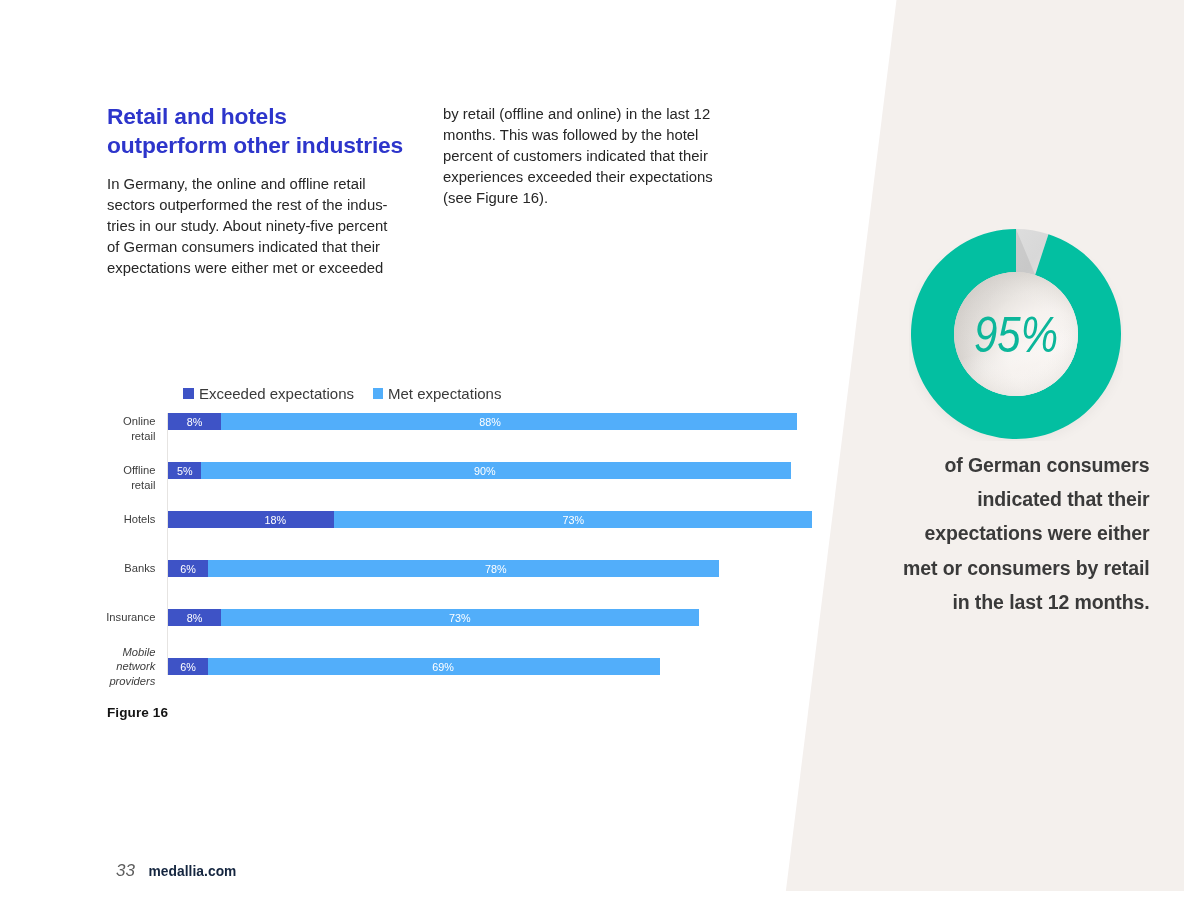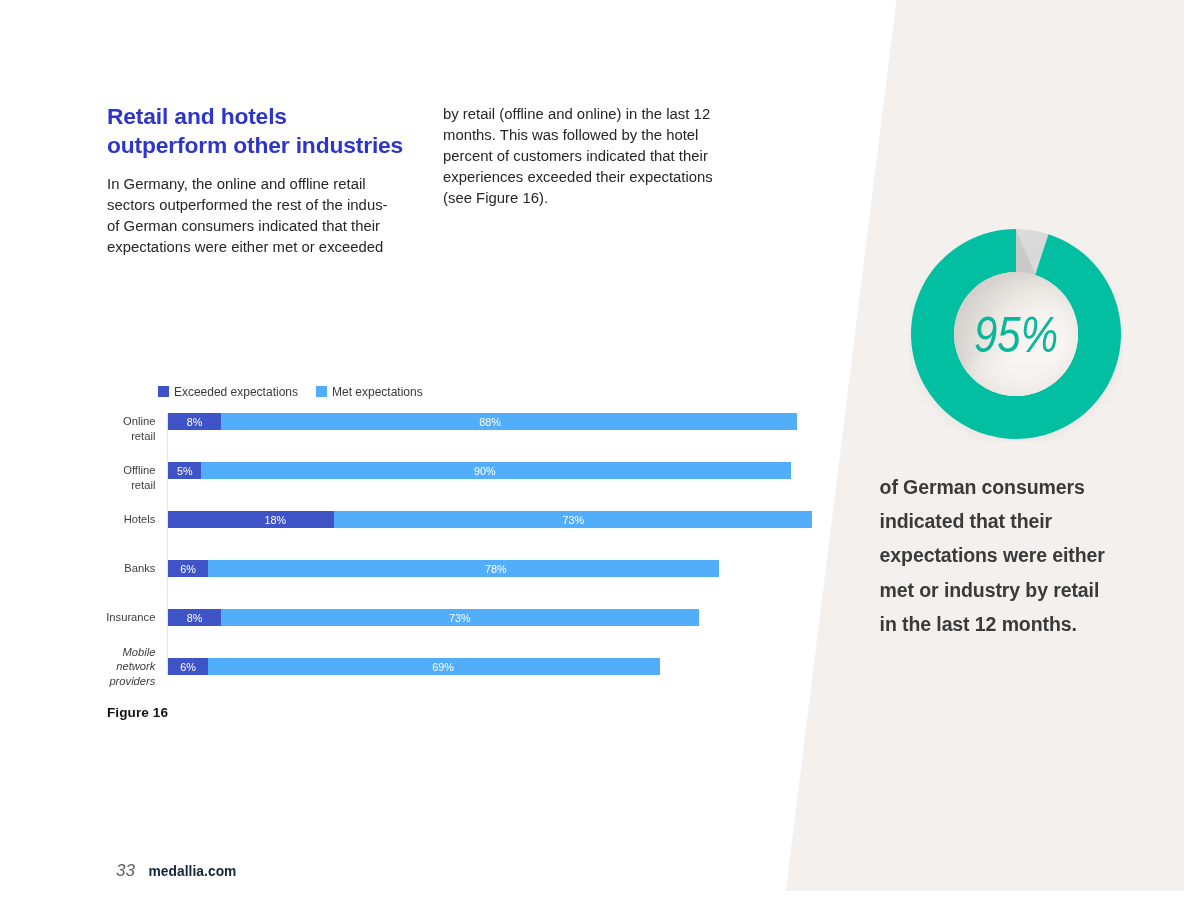--- a/index.html
+++ b/index.html
@@ -6,56 +6,57 @@
   body{width:1184px;height:915px;background:#ffffff;font-family:"Liberation Sans",sans-serif;overflow:hidden;position:relative;}
   #page{position:absolute;left:0;top:0;width:1184px;height:891px;background:#fff;overflow:hidden;}
   #side-panel{position:absolute;top:0;right:0;width:420px;height:915px;background:#F4F0ED;
     clip-path:polygon(132.5px 0, 420px 0, 420px 915px, 18.9px 915px);}
   
   #headline{position:absolute;left:107px;top:101.5px;width:340px;color:#2D35CB;font-size:22.8px;font-weight:700;line-height:29.1px;letter-spacing:-0.15px;}
   #body-left{position:absolute;left:107px;top:174px;width:300px;color:#262626;font-size:14.85px;line-height:20.9px;letter-spacing:0.02px;}
   #body-right{position:absolute;left:443px;top:104px;width:300px;color:#262626;font-size:14.85px;line-height:20.9px;letter-spacing:0.02px;}
   
   #chart{position:absolute;left:107.4px;top:380px;width:700px;height:300px;}
-  .legend{position:absolute;left:51px;top:4.8px;display:flex;gap:18.5px;font-size:12px;color:#3a3a3a;}
+  .legend{position:absolute;left:76px;top:4.8px;display:flex;gap:18.5px;font-size:15px;color:#3a3a3a;}
   .legend-item{display:flex;align-items:center;gap:5px;}
   .swatch{width:10.5px;height:10.8px;display:inline-block;flex:none;}
   .axis{position:absolute;left:59.5px;top:33px;width:1.5px;height:262px;background:#e6e4e2;}
   .row{position:absolute;left:0;width:700px;}
   .row .cat{position:absolute;left:-63px;width:111px;text-align:right;font-size:11.2px;color:#3c3c3c;line-height:14.2px;}
   .bar{position:absolute;left:61px;height:17px;display:flex;}
   .seg{height:17px;display:flex;align-items:center;justify-content:center;color:#fff;font-size:10.8px;overflow:visible;}
   
   #figure{position:absolute;left:107px;top:705.3px;width:560px;}
   #fig-title{font-size:13.55px;font-weight:700;color:#131313;letter-spacing:0.1px;}
   #fig-desc{font-size:13.95px;color:#131313;line-height:18.7px;margin-top:5.4px;letter-spacing:0.05px;}
   
   #footer{position:absolute;left:116px;top:861px;display:flex;align-items:baseline;gap:13.5px;}
   #pagenum{font-size:17px;font-style:italic;color:#5d5d5d;font-weight:400;}
   #brand{font-size:13.8px;font-weight:700;color:#14253F;letter-spacing:0.05px;}
   
   #donut{position:absolute;left:909.3px;top:227px;width:214px;height:214px;}
   #donut svg{display:block;}
   #donut-label{position:absolute;left:0;top:0;width:214px;height:214px;display:flex;align-items:center;justify-content:center;color:#0CB69A;font-size:48px;font-style:italic;font-weight:400;}
   #donut-value{display:inline-block;transform:scaleX(0.875) scaleY(1.06);transform-origin:center;}
-  #sidetext{position:absolute;left:879.6px;top:470px;width:270px;text-align:left;font-size:19.5px;font-weight:700;color:#3a3a3a;line-height:34.2px;letter-spacing:-0.1px;}
+  #sidetext{position:absolute;left:879.6px;top:448px;width:270px;text-align:right;font-size:19.5px;font-weight:700;color:#3a3a3a;line-height:34.2px;letter-spacing:-0.1px;}
 </style>
 </head>
 <body>
 
 <div id="page">
   <div id="side-panel"></div>
 
   <div id="headline">
       <div>Retail and hotels</div>
       <div>outperform other industries</div>
     </div>
   <div id="body-left">
       <div>In Germany, the online and offline retail</div>
       <div>sectors outperformed the rest of the indus-</div>
+      <div>tries in our study. About ninety-five percent</div>
       <div>of German consumers indicated that their</div>
       <div>expectations were either met or exceeded</div>
     </div>
   <div id="body-right">
       <div>by retail (offline and online) in the last 12</div>
       <div>months. This was followed by the hotel</div>
       <div>percent of customers indicated that their</div>
       <div>experiences exceeded their expectations</div>
       <div>(see Figure 16).</div>
     </div>
@@ -205,16 +206,16 @@
       <circle cx="107" cy="107" r="62" fill="url(#innerVig)"></circle>
     </svg>
     <div id="donut-label">
         <span id="donut-value">95%</span>
       </div>
   </div>
   <div id="sidetext">
       <div>of German consumers</div>
       <div>indicated that their</div>
       <div>expectations were either</div>
-      <div>met or industry by retail</div>
+      <div>met or consumers by retail</div>
       <div>in the last 12 months.</div>
     </div>
 </div>
 
 </body></html>

